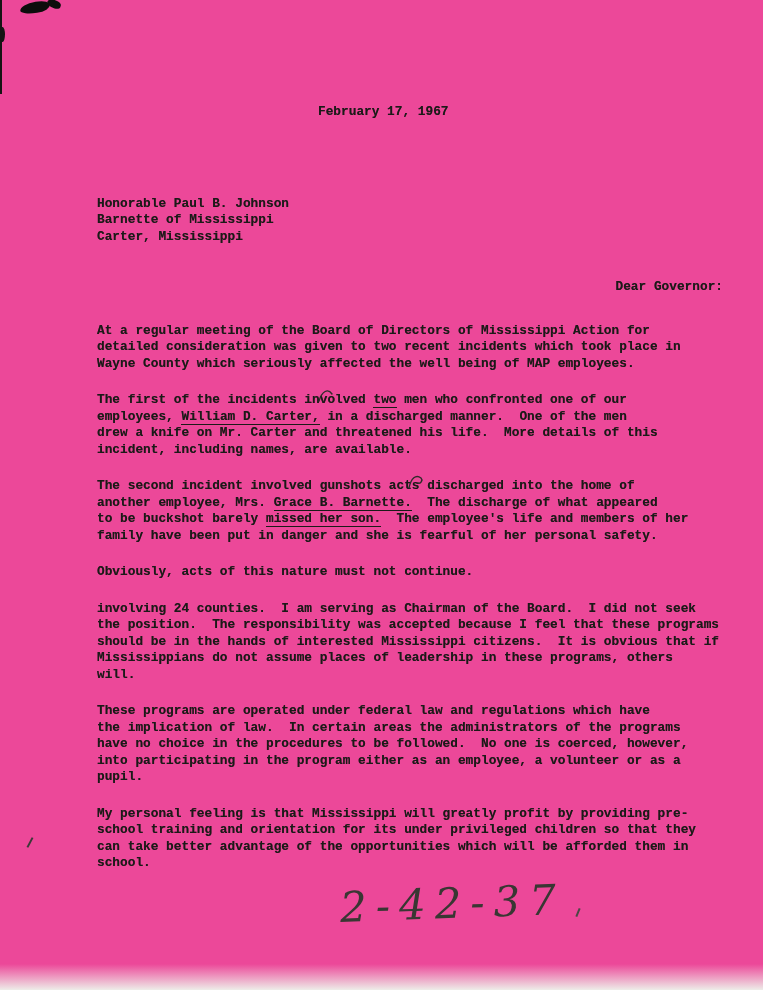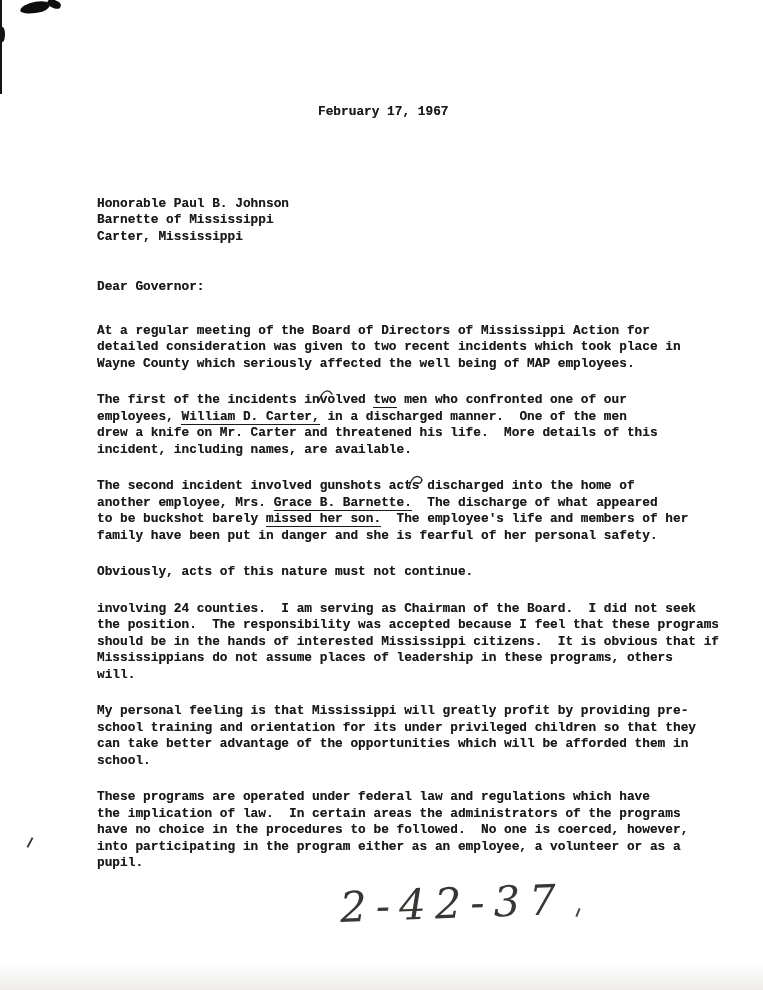--- a/index.html
+++ b/index.html
@@ -1,38 +1,38 @@
 <!DOCTYPE html>
 <html><head>
 <meta charset="utf-8">
 <style>
   html,body{margin:0;padding:0;background:#b9b7b2;}
   .paper{
     position:relative;
     width:763px;height:990px;
-    background:#ffffff;
+    background:#ec4899;
     box-sizing:border-box;
     padding:104px 40px 0 97px;
     overflow:hidden;
     font-family:"Liberation Mono","DejaVu Sans Mono",monospace;
     font-size:12.8px;
     line-height:16.5px;
     font-weight:700;
     color:#1b1a18;
   }
   .paper::after{
     content:"";position:absolute;left:0;right:0;bottom:0;height:26px;
     background:linear-gradient(to bottom, rgba(240,239,236,0), #eeede9);
     pointer-events:none;
   }
   .line{white-space:pre;text-shadow:0 0 .6px rgba(27,26,24,.6);}
   .u{border-bottom:1.4px solid #1b1a18;}
   .date{margin-left:221px;}
   .recipient{margin-top:75px;}
-  .salutation{margin-top:34px;}
+  .salutation{margin-top:34px;text-align:right;}
   .letter-body{margin-top:27px;}
   .paragraph{margin-bottom:20px;}
   .handwritten{
     position:absolute;left:340px;top:896px;
     font-family:"DejaVu Serif",serif;font-style:italic;font-weight:400;
     font-size:42px;letter-spacing:9px;color:#393733;
     transform:rotate(-2deg);text-shadow:none;white-space:pre;
   }
   
   .artifact{position:absolute;pointer-events:none;}
@@ -85,31 +85,31 @@
         <div class="line"><span>Obviously, acts of this nature must not continue.</span></div>
       </div>
       <div class="paragraph">
         <div class="line"><span>involving 24 counties.  I am serving as Chairman of the Board.  I did not seek</span></div>
         <div class="line"><span>the position.  The responsibility was accepted because I feel that these programs</span></div>
         <div class="line"><span>should be in the hands of interested Mississippi citizens.  It is obvious that if</span></div>
         <div class="line"><span>Mississippians do not assume places of leadership in these programs, others</span></div>
         <div class="line"><span>will.</span></div>
       </div>
       <div class="paragraph">
-        <div class="line"><span>My personal feeling is that Mississippi will greatly profit by providing pre-</span></div>
-        <div class="line"><span>school training and orientation for its under privileged children so that they</span></div>
-        <div class="line"><span>can take better advantage of the opportunities which will be afforded them in</span></div>
-        <div class="line"><span>school.</span></div>
-      </div>
-      <div class="paragraph">
         <div class="line"><span>These programs are operated under federal law and regulations which have</span></div>
         <div class="line"><span>the implication of law.  In certain areas the administrators of the programs</span></div>
         <div class="line"><span>have no choice in the procedures to be followed.  No one is coerced, however,</span></div>
         <div class="line"><span>into participating in the program either as an employee, a volunteer or as a</span></div>
         <div class="line"><span>pupil.</span></div>
+      </div>
+      <div class="paragraph">
+        <div class="line"><span>My personal feeling is that Mississippi will greatly profit by providing pre-</span></div>
+        <div class="line"><span>school training and orientation for its under privileged children so that they</span></div>
+        <div class="line"><span>can take better advantage of the opportunities which will be afforded them in</span></div>
+        <div class="line"><span>school.</span></div>
       </div>
     </div>
 
   <div class="handwritten">2-42-37</div>
 
   <div class="artifact blob1"></div>
   <div class="artifact blob2"></div>
   <div class="artifact edge-line"></div>
   <div class="artifact edge-notch"></div>
   <div class="artifact backslash-mark"></div>

